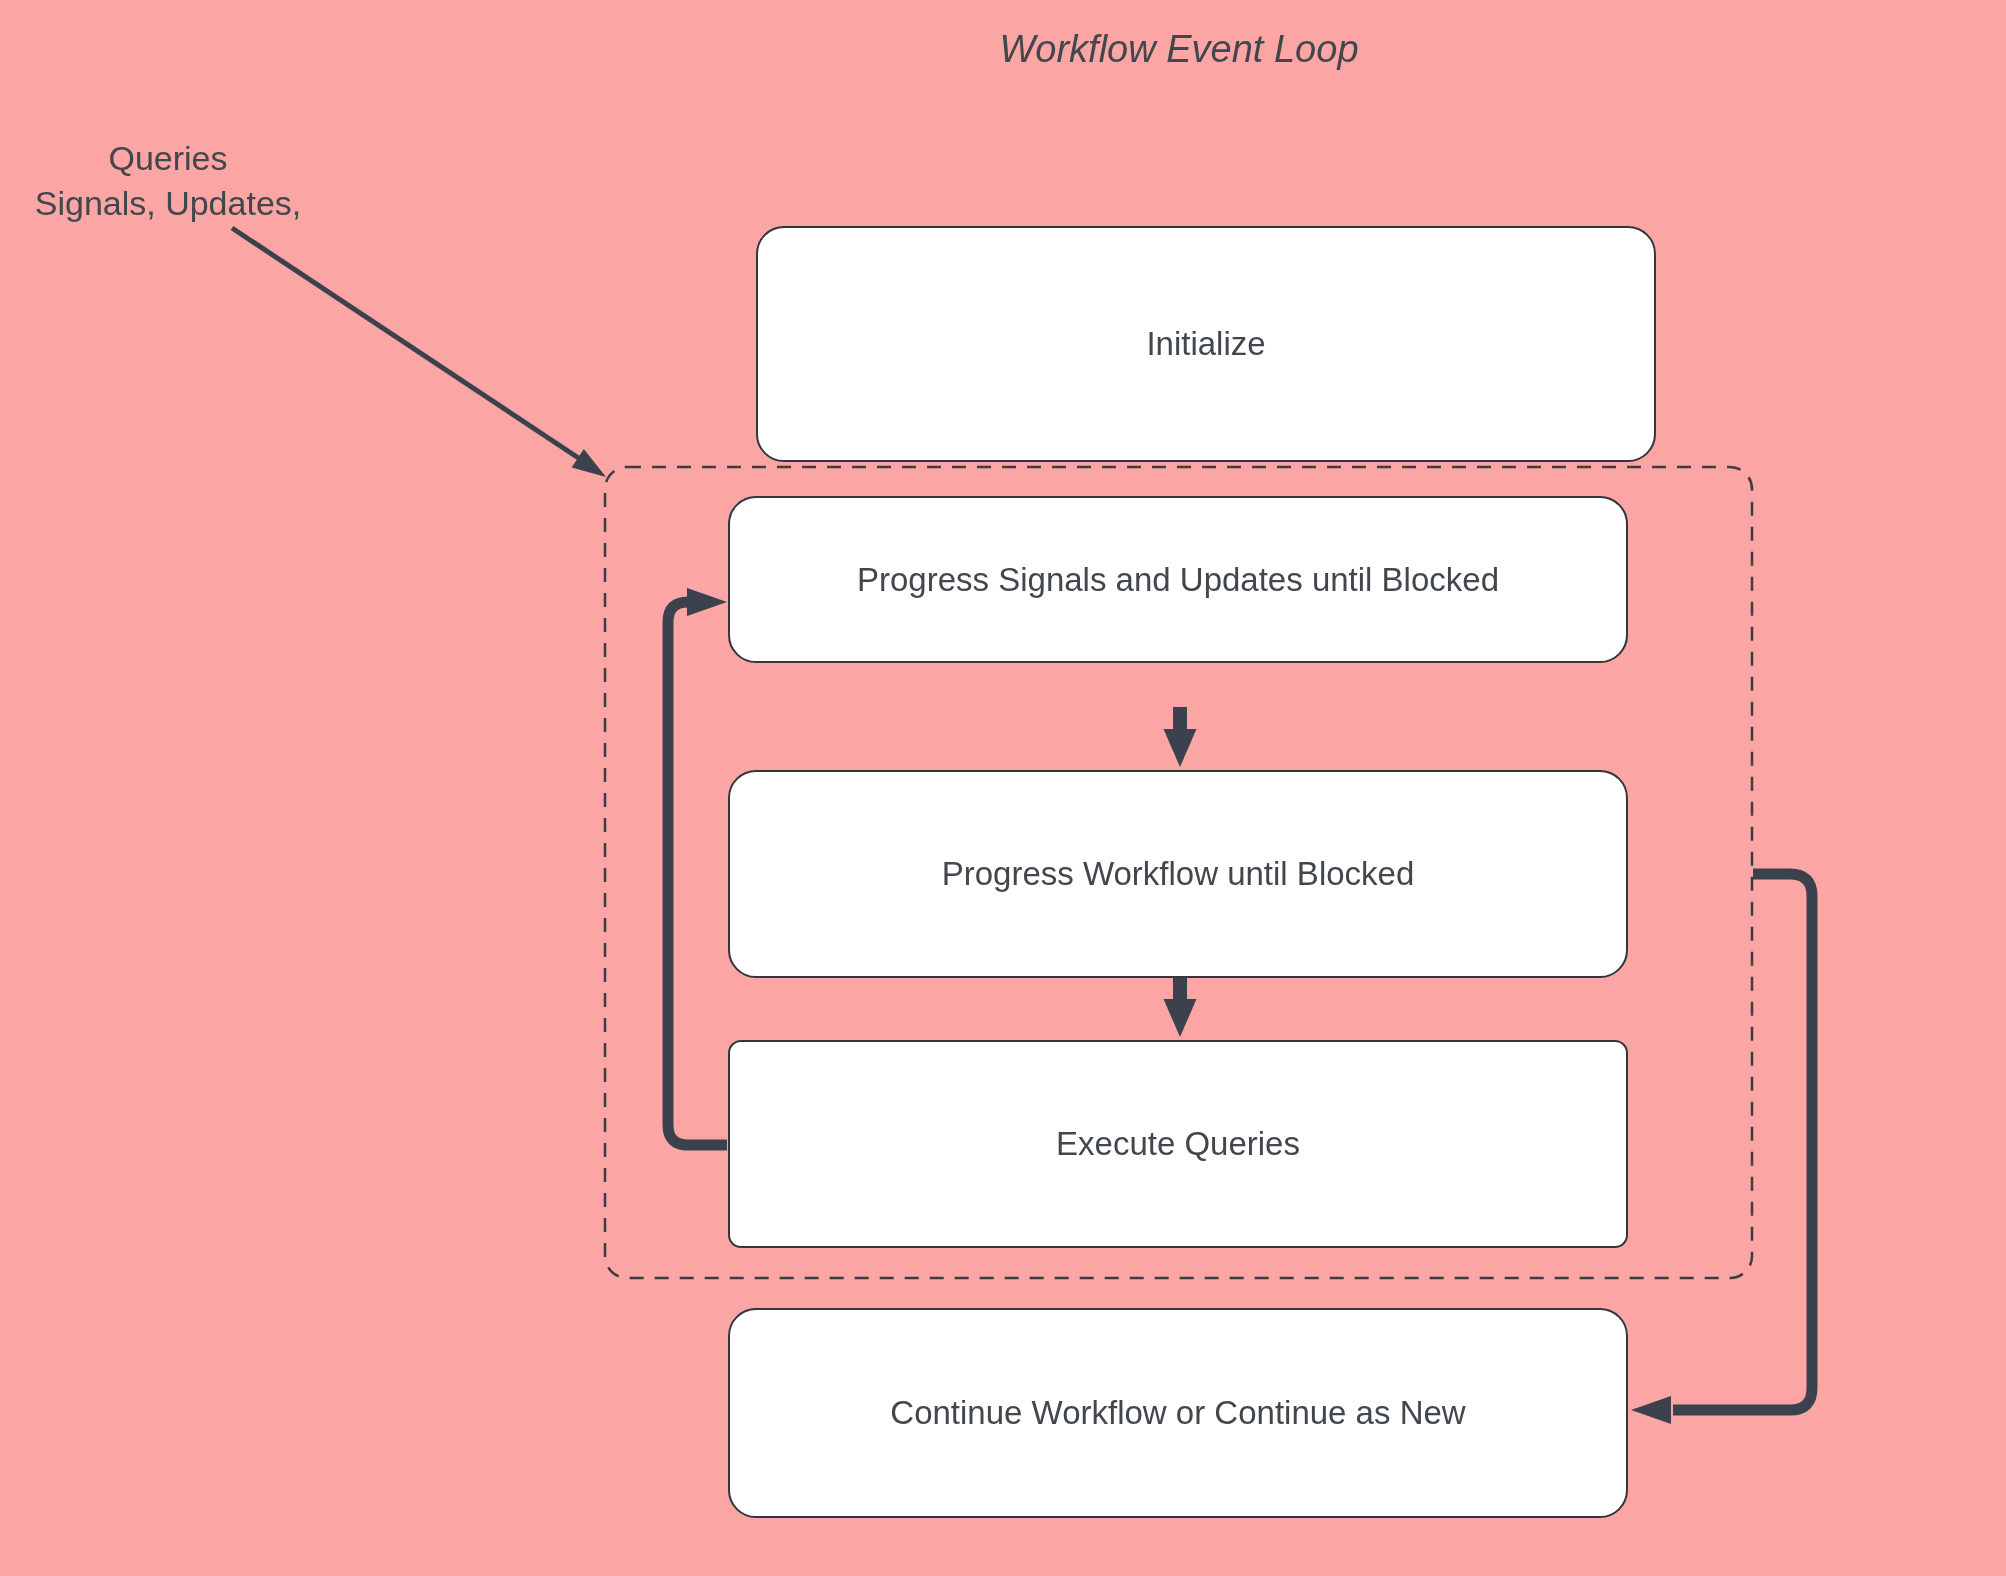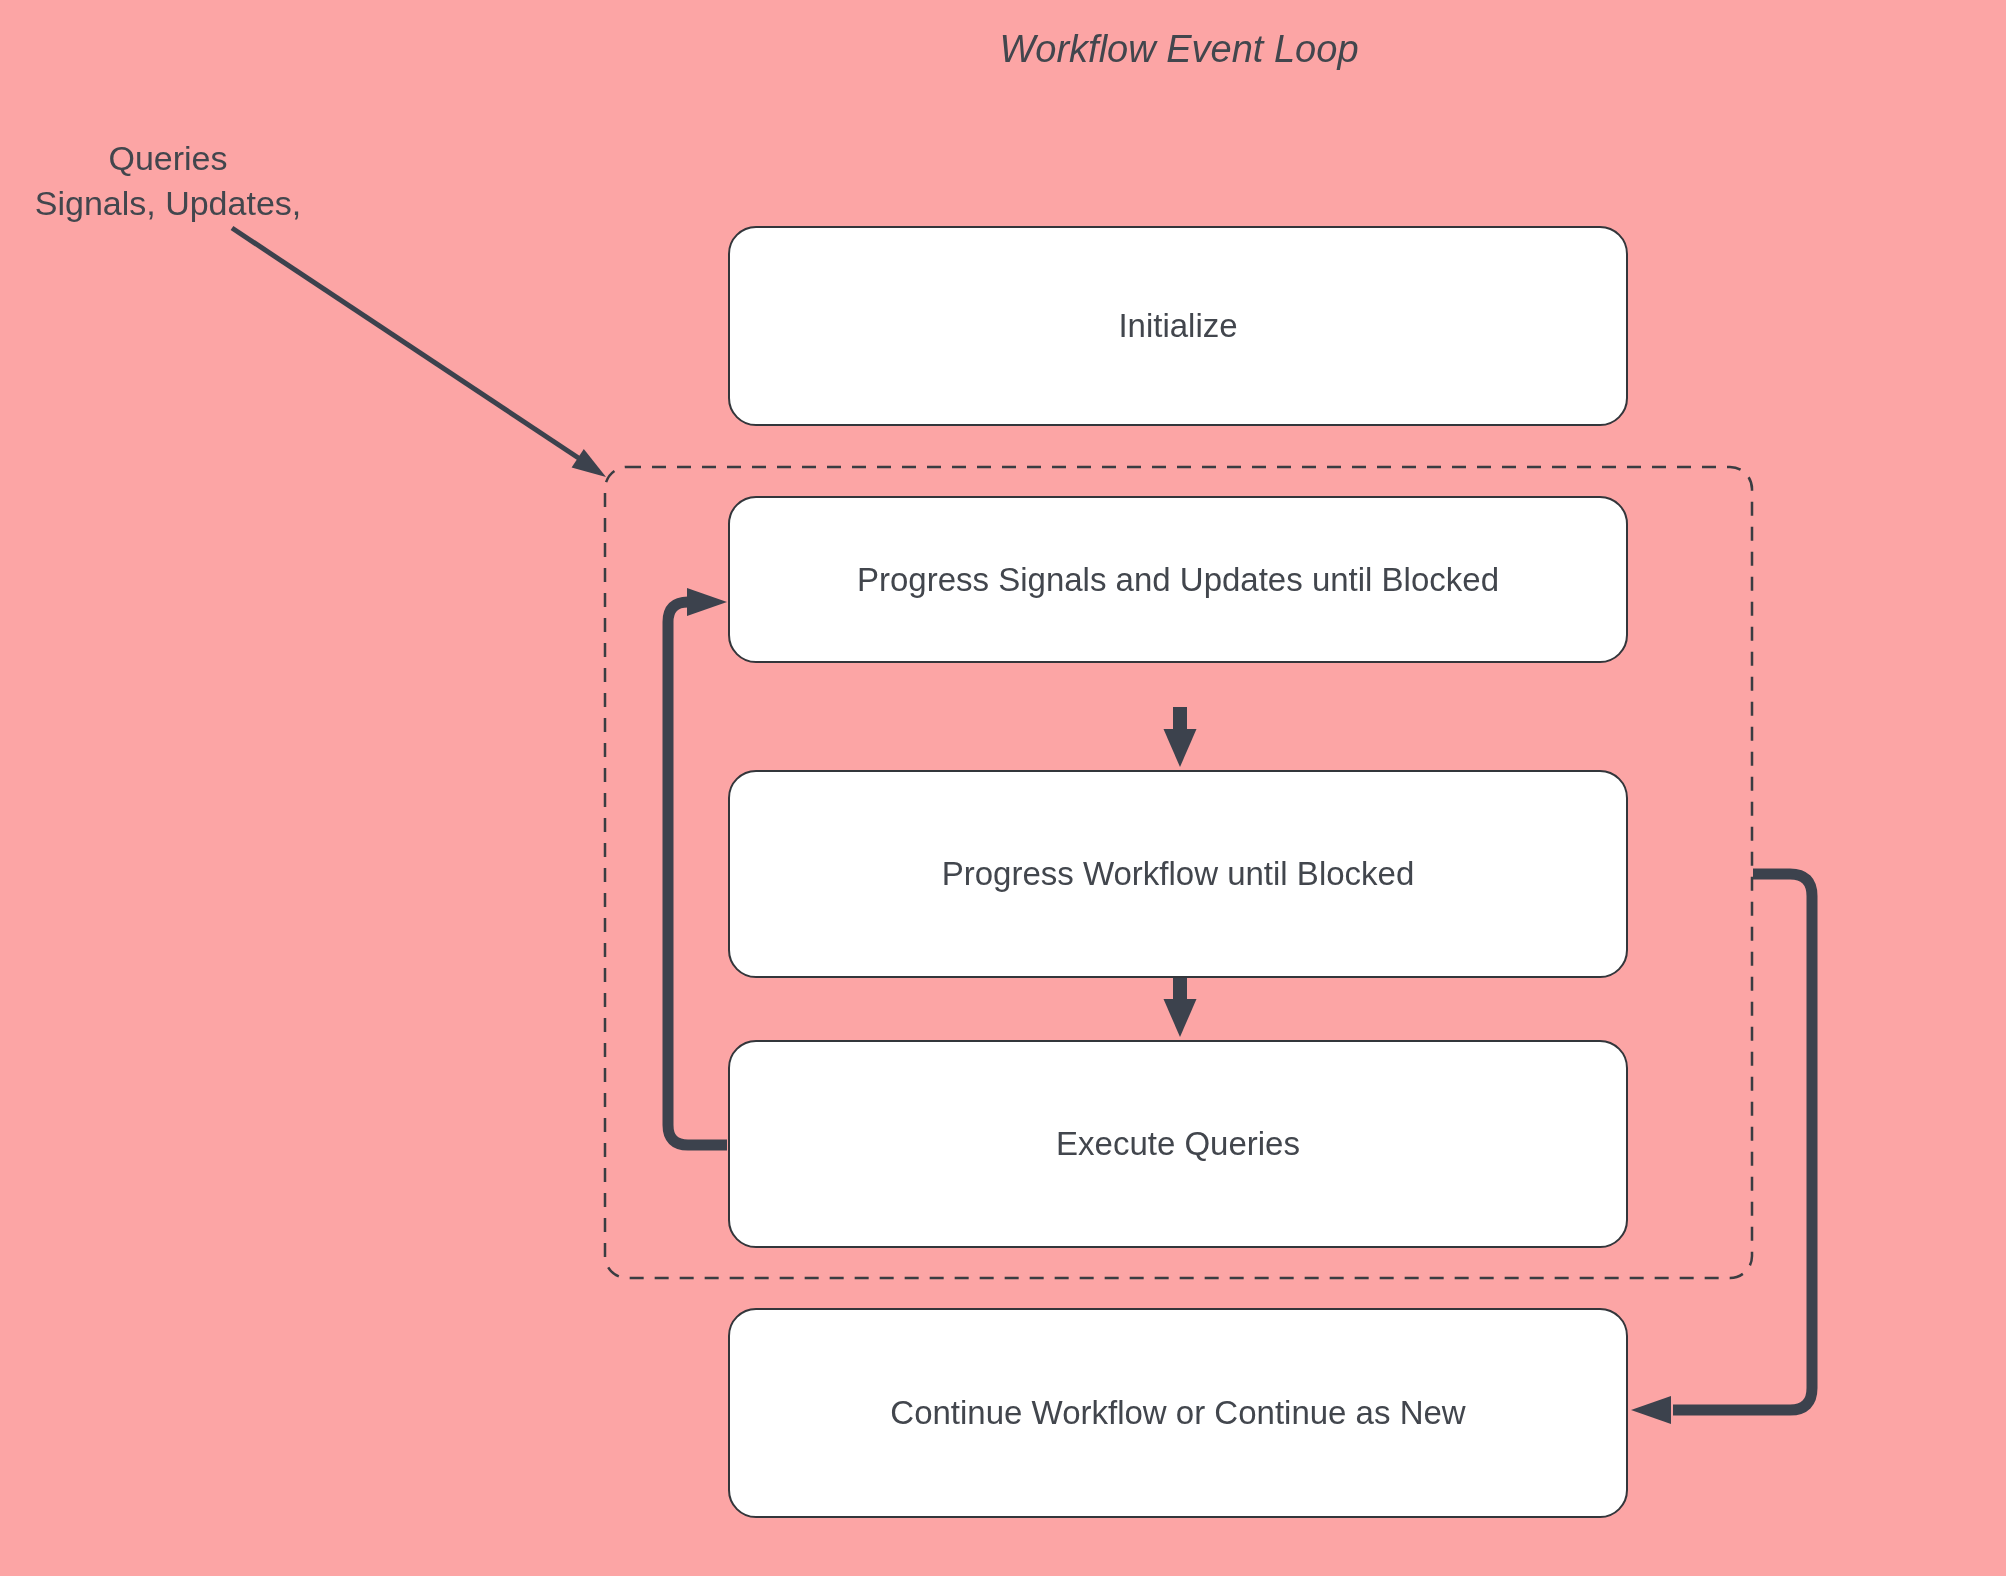--- a/index.html
+++ b/index.html
@@ -44,24 +44,24 @@
     border-radius: 28px;
     background: #ffffff;
     display: flex;
     align-items: center;
     justify-content: center;
     font-size: 33px;
     color: #42464d;
     text-align: center;
     box-sizing: border-box;
   }
-  .node-initialize        { top: 226px;  height: 200px; }
+  .node-initialize        { top: 226px;  height: 236px; margin-left: 28px; }
   .node-progress-signals  { top: 496px;  height: 167px; }
   .node-progress-workflow { top: 770px;  height: 208px; }
-  .node-execute-queries   { top: 1040px; height: 208px; }
+  .node-execute-queries   { top: 1040px; height: 208px; border-radius: 13px; }
   .node-complete          { top: 1308px; height: 210px; }
   .edges-layer {
     position: absolute;
     left: 0;
     top: 0;
     width: 2006px;
     height: 1576px;
     pointer-events: none;
   }
 </style>

